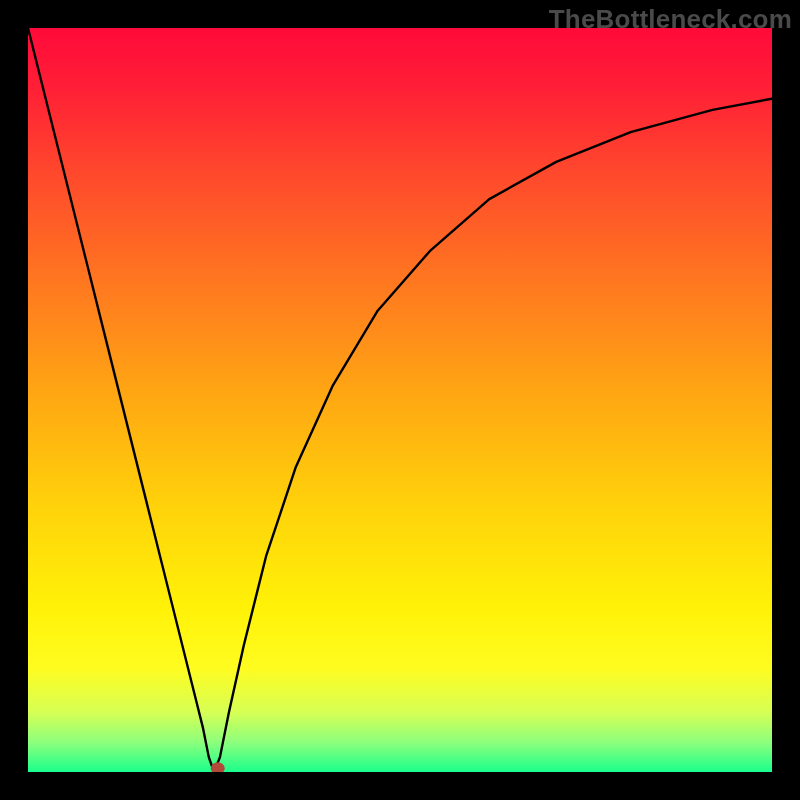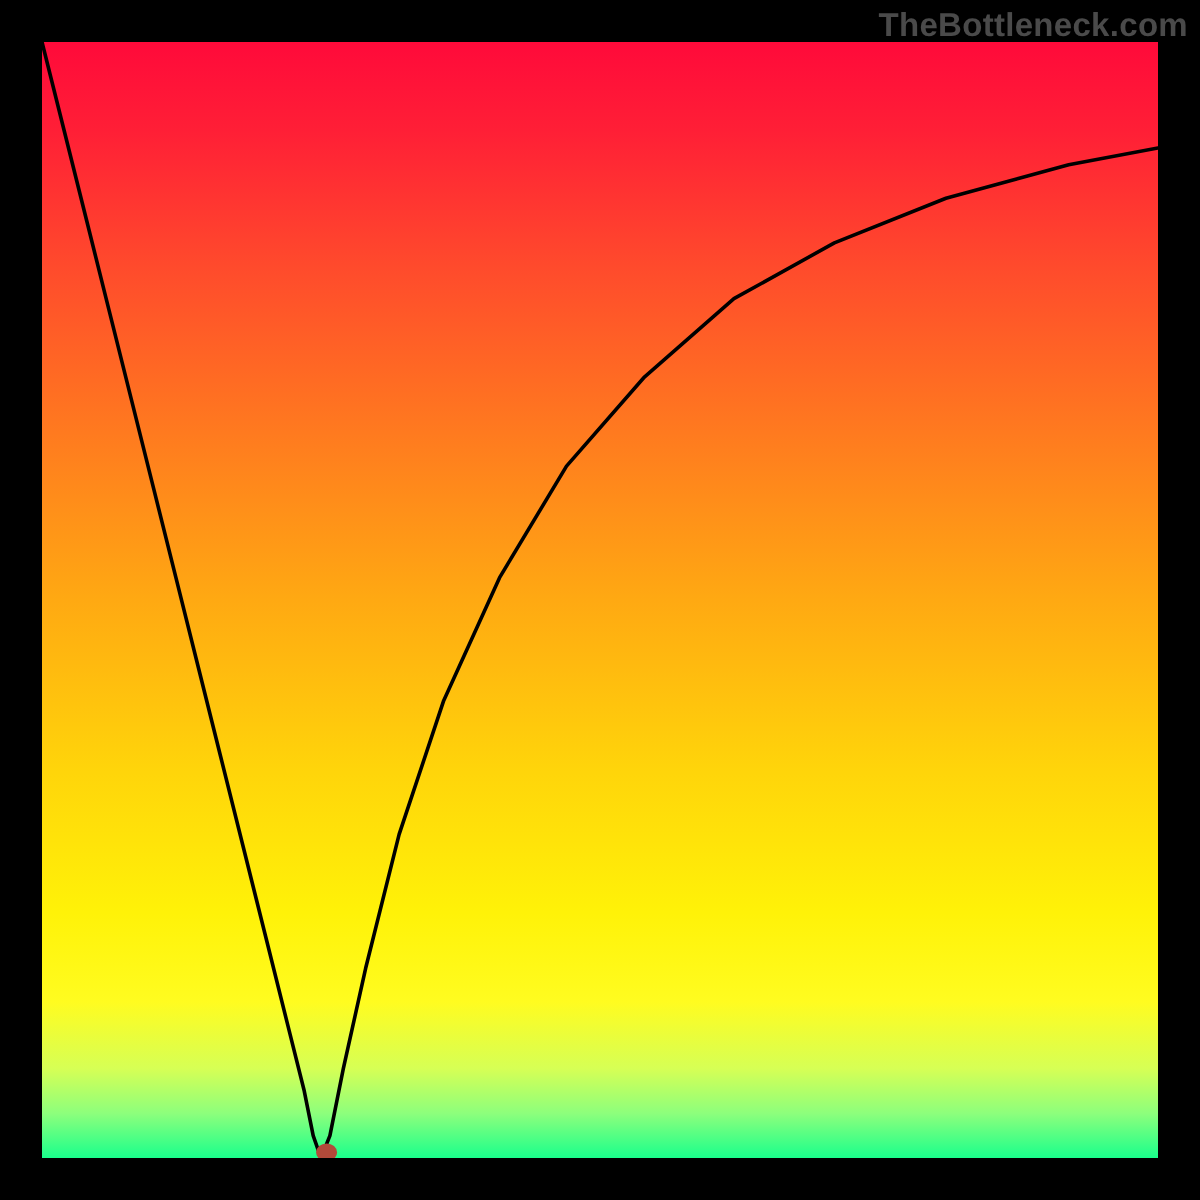--- a/index.html
+++ b/index.html
@@ -24,21 +24,21 @@
     top: 28px;
     left: 28px;
     width: 744px;
     height: 744px;
   }
   .attribution {
     position: absolute;
     top: 4px;
     right: 8px;
     color: #4a4a4a;
-    font-size: 22px;
+    font-size: 26px;
     font-weight: 600;
     letter-spacing: 0.2px;
   }
 </style>
 </head>
 <body>
 
 <div class="frame">
 
   <div class="attribution">TheBottleneck.com</div>

